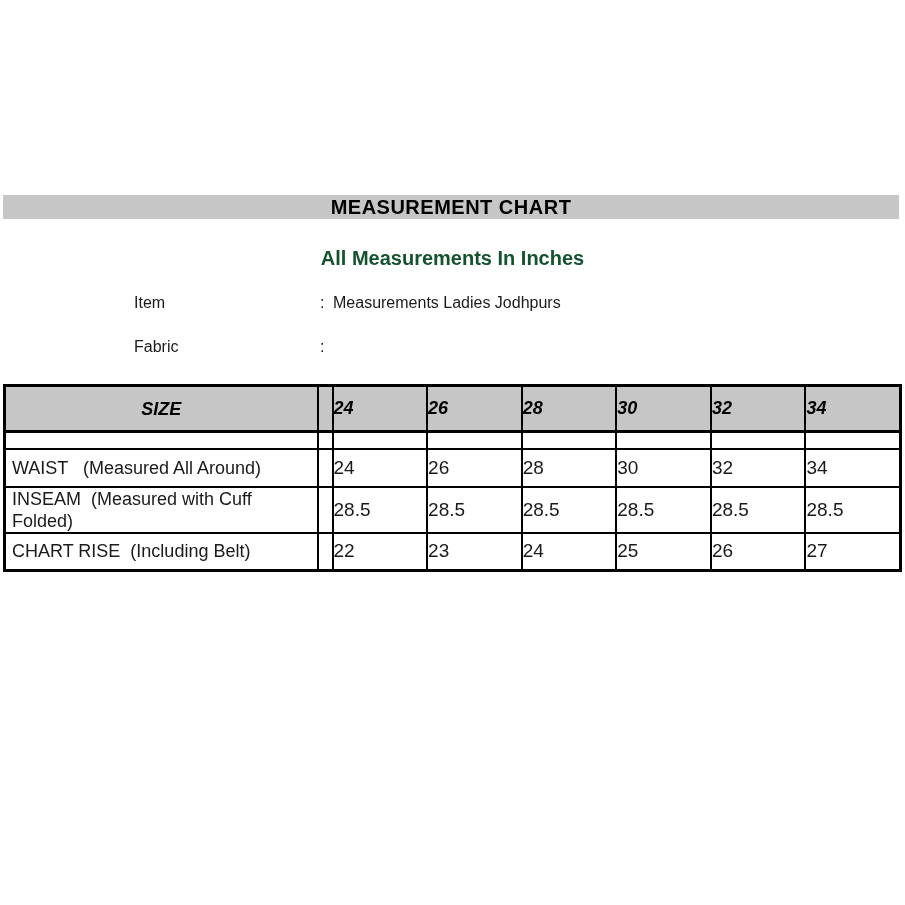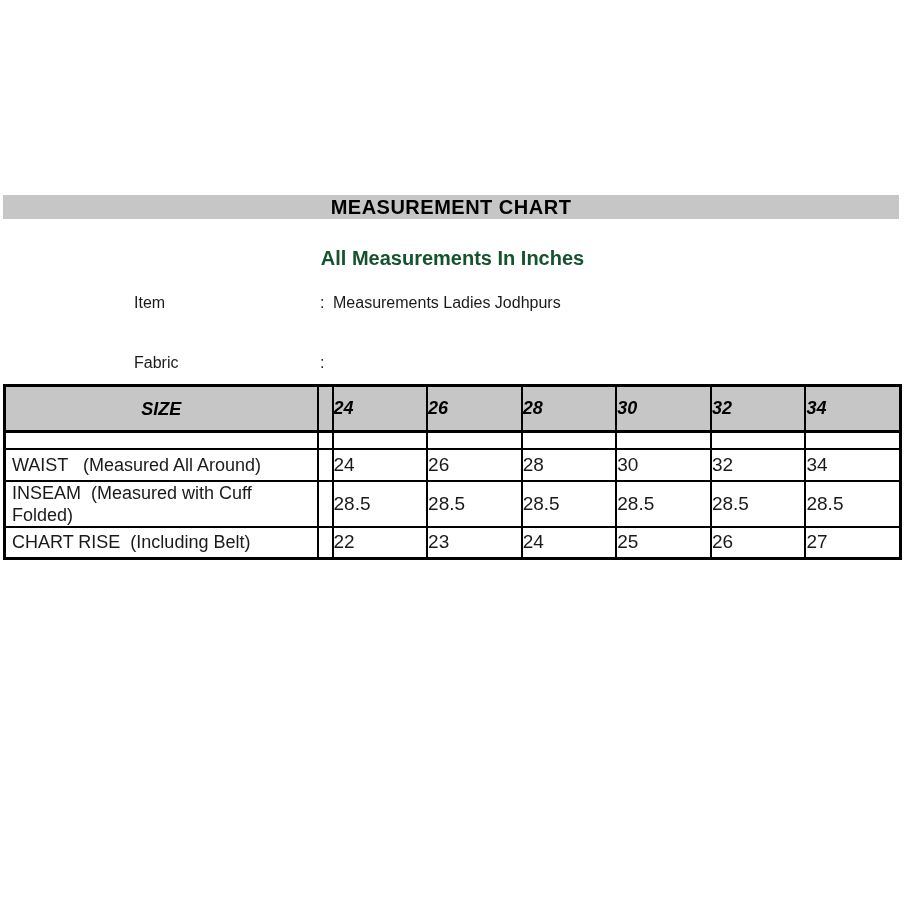--- a/index.html
+++ b/index.html
@@ -35,21 +35,21 @@
     left: 0;
     top: 247px;
     width: 905px;
     text-align: center;
     font-size: 20px;
     font-weight: bold;
     color: #14532d;
   }
   .info-row { position: absolute; left: 0; width: 905px; height: 22px; font-size: 16px; }
   .info-row.item-row { top: 294px; }
-  .info-row.fabric-row { top: 354px; padding-left: 16px; }
+  .info-row.fabric-row { top: 338px; padding-left: 16px; }
   .info-label { position: absolute; left: 134px; }
   .info-sep { position: absolute; left: 320px; }
   .info-value { position: absolute; left: 333px; }
   table.size-table {
     position: absolute;
     left: 3px;
     top: 384px;
     width: 896px;
     border-collapse: collapse;
     table-layout: fixed;
@@ -68,21 +68,21 @@
     background: #c6c6c6;
     font-weight: bold;
     font-style: italic;
     font-size: 18px;
     color: #000000;
     border-bottom: 3px solid #000000;
     margin-left: 48px;
   }
   .size-table tr.head-row { height: 46px; }
   .size-table tr.empty-row { height: 17px; }
-  .size-table tr.data-row { height: 32px; }
+  .size-table tr.data-row { height: 38px; }
   .size-table tr.data-row.two-line { height: 36px; }
   .size-table td.label-cell {
     text-align: left;
     padding-left: 6px;
     font-size: 18px;
     white-space: pre-wrap;
     line-height: 22px;
   }
   .size-table tr.head-row td.label-cell {
     text-align: center;

